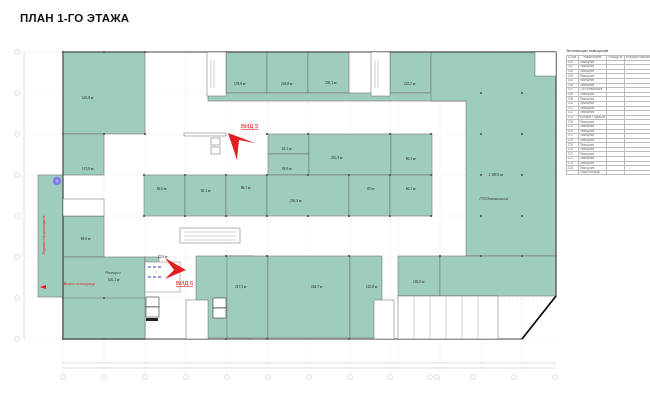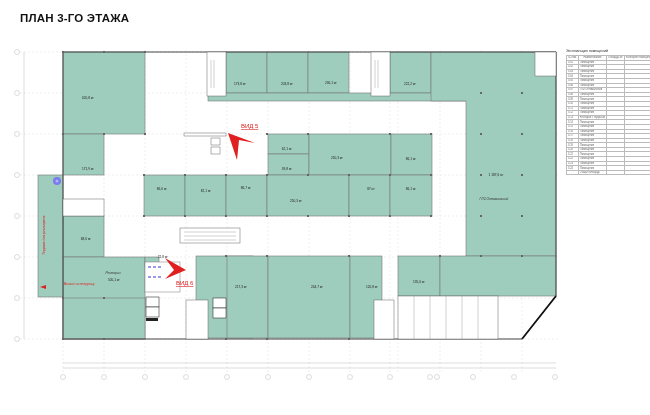--- a/index.html
+++ b/index.html
@@ -7,21 +7,21 @@
   .title{position:absolute;left:20px;top:12px;font-size:11.5px;font-weight:bold;color:#111;letter-spacing:0.2px;}
   svg{position:absolute;left:0;top:0;}
   .legend{position:absolute;left:566px;top:49px;width:78px;font-size:3px;color:#555;}
   .legend .lt{font-size:3.6px;color:#333;margin-bottom:2px;white-space:nowrap;}
   .legend table{border-collapse:collapse;width:100%;}
   .legend td,.legend th{border:0.5px solid #bbb;height:3.6px;padding:0 1px;font-weight:normal;font-size:2.6px;color:#666;white-space:nowrap;overflow:hidden;}
 </style>
 </head>
 <body>
 
-<div class="title">ПЛАН 3-ГО ЭТАЖА</div>
+<div class="title">ПЛАН 1-ГО ЭТАЖА</div>
 
 <svg width="650" height="415" viewBox="0 0 650 415" xmlns="http://www.w3.org/2000/svg">
 
   <g stroke="#dcdcdc" stroke-width="0.5" stroke-dasharray="2,2">
     <line x1="20" y1="52" x2="560" y2="52"></line>
     <line x1="20" y1="93" x2="560" y2="93"></line>
     <line x1="20" y1="134" x2="560" y2="134"></line>
     <line x1="20" y1="175" x2="560" y2="175"></line>
     <line x1="20" y1="216" x2="560" y2="216"></line>
     <line x1="20" y1="257" x2="560" y2="257"></line>

